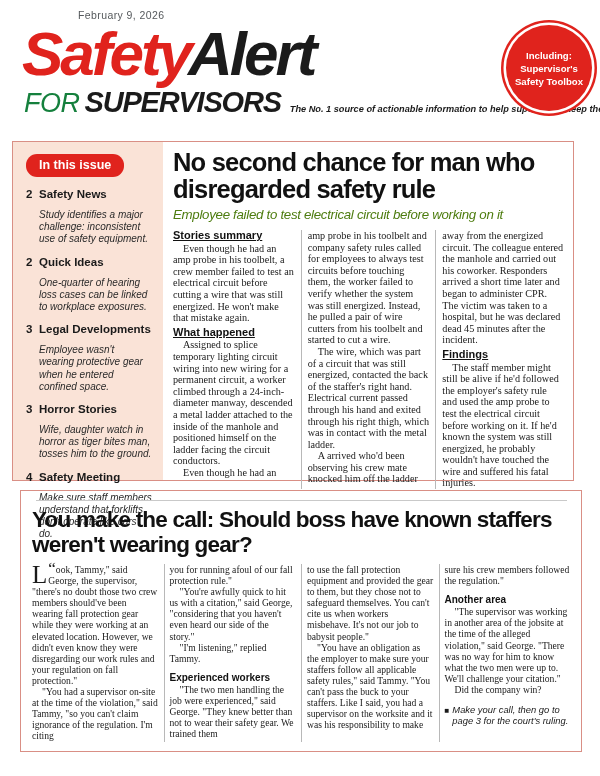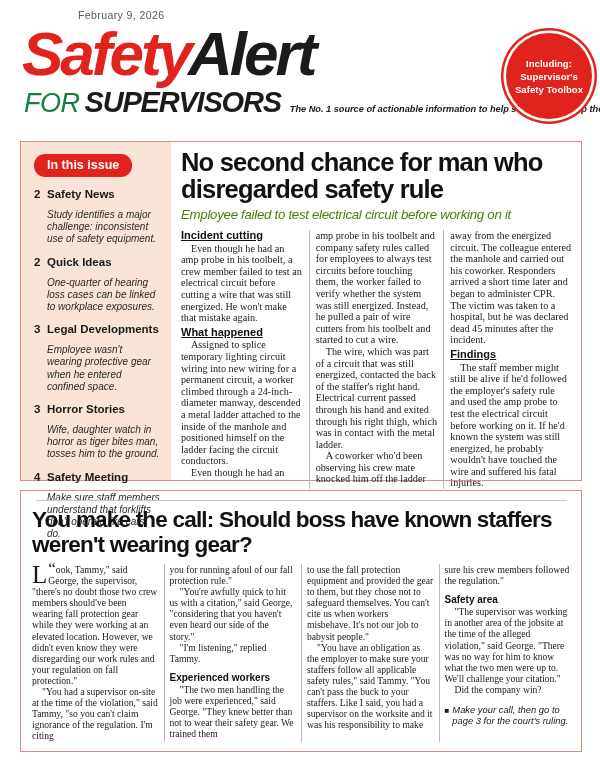--- a/index.html
+++ b/index.html
@@ -46,36 +46,36 @@
     font-size: 29px; color: #1b1b1b; letter-spacing: -1.2px;
     margin-left: 5px;
   }
   .tagline {
     font-family: "Liberation Sans", sans-serif;
     font-style: italic; font-weight: 700;
     font-size: 9.2px; color: #1b1b1b;
     margin-left: 9px; padding-bottom: 2px; white-space: nowrap;
   }
   .burst {
-    position: absolute; right: 8px; top: 33px;
+    position: absolute; right: 8px; top: 25px;
     width: 86px; height: 86px; border-radius: 50%;
     background: #e0231d;
     display: flex; flex-direction: column;
     align-items: center; justify-content: center;
     box-shadow: 0 0 0 2.5px #ffffff, 0 0 0 5px #e0231d;
   }
   .burst span {
     font-family: "Liberation Sans", sans-serif;
     font-weight: 700; font-size: 9.6px; color: #ffffff;
     line-height: 13px; text-align: center;
   }
 
   
   .feature {
-    position: absolute; left: 20px; top: 141px;
+    position: absolute; left: 12px; top: 141px;
     width: 562px; height: 340px;
     border: 1px solid #d98f85;
     display: flex;
   }
   .sidebar {
     width: 150px; flex: 0 0 150px;
     background: #fae3d7;
     padding: 12px 11px 10px 13px;
   }
   .issue-pill {
@@ -253,31 +253,31 @@
         </div>
       </div>
     </div>
 
     <div class="feature-main">
       <div class="headline">No second chance for man who disregarded safety rule</div>
       <div class="deck">Employee failed to test electrical circuit before working on it</div>
 
       <div class="cols3">
         <div class="col">
-          <span class="subhead">Incident cutting</span>
+          <span class="subhead">Stories summary</span>
           <p>Even though he had an amp probe in his toolbelt, a crew member failed to test an electrical circuit before cutting a wire that was still energized. He won't make that mistake again.</p>
           <span class="subhead spaced">What happened</span>
           <p>Assigned to splice temporary lighting circuit wiring into new wiring for a permanent circuit, a worker climbed through a 24-inch-diameter manway, descended a metal ladder attached to the inside of the manhole and positioned himself on the ladder facing the circuit conductors.</p>
           <p>Even though he had an</p>
         </div>
 
         <div class="col">
           <p class="noind">amp probe in his toolbelt and company safety rules called for employees to always test circuits before touching them, the worker failed to verify whether the system was still energized. Instead, he pulled a pair of wire cutters from his toolbelt and started to cut a wire.</p>
           <p>The wire, which was part of a circuit that was still energized, contacted the back of the staffer's right hand. Electrical current passed through his hand and exited through his right thigh, which was in contact with the metal ladder.</p>
-          <p>A coworker who'd been observing his crew mate knocked him off the ladder</p>
+          <p>A arrived who'd been observing his crew mate knocked him off the ladder</p>
         </div>
 
         <div class="col">
           <p class="noind">away from the energized circuit. The colleague entered the manhole and carried out his coworker. Responders arrived a short time later and began to administer CPR. The victim was taken to a hospital, but he was declared dead 45 minutes after the incident.</p>
           <span class="subhead spaced">Findings</span>
           <p>The staff member might still be alive if he'd followed the employer's safety rule and used the amp probe to test the electrical circuit before working on it. If he'd known the system was still energized, he probably wouldn't have touched the wire and suffered his fatal injuries.</p>
         </div>
       </div>
     </div>
   </div>
@@ -300,21 +300,21 @@
         <p>"The two men handling the job were experienced," said George. "They knew better than not to wear their safety gear. We trained them</p>
       </div>
 
       <div class="col4">
         <p class="noind">to use the fall protection equipment and provided the gear to them, but they chose not to safeguard themselves. You can't cite us when workers misbehave. It's not our job to babysit people."</p>
         <p>"You have an obligation as the employer to make sure your staffers follow all applicable safety rules," said Tammy. "You can't pass the buck to your staffers. Like I said, you had a supervisor on the worksite and it was his responsibility to make</p>
       </div>
 
       <div class="col4">
         <p class="noind">sure his crew members followed the regulation."</p>
-        <span class="subhead2">Safety area</span>
+        <span class="subhead2">Another area</span>
         <p>"The supervisor was working in another area of the jobsite at the time of the alleged violation," said George. "There was no way for him to know what the two men were up to. We'll challenge your citation."</p>
         <p>Did the company win?</p>
         <div class="footnote">
           <span class="sq">■</span>
           <span>Make your call, then go to page 3 for the court's ruling.</span>
         </div>
       </div>
     </div>
   </div>
 

